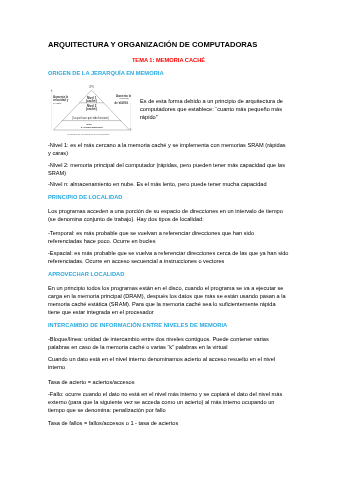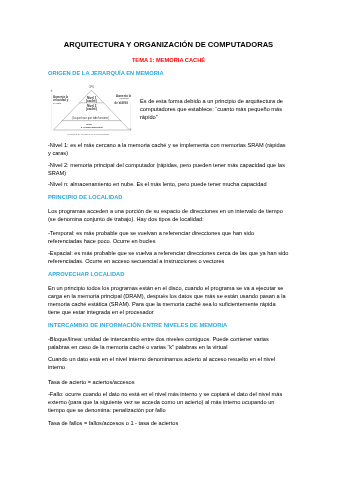--- a/index.html
+++ b/index.html
@@ -1,20 +1,20 @@
 <!DOCTYPE html>
 <html><head>
 <meta charset="utf-8">
 <style>
   html,body{margin:0;padding:0;background:#ffffff;}
   body{width:339px;height:480px;overflow:hidden;
        font-family:"Liberation Sans",sans-serif;color:#000;}
   .page{position:relative;width:339px;height:480px;background:#fff;}
   .blk{position:absolute;left:48px;width:241px;font-size:5.64px;line-height:8px;margin:0;}
-  .title{position:absolute;left:48px;top:41.2px;width:241px;text-align:center;
+  .title{position:absolute;left:48px;top:41.2px;width:241px;text-align:left;
          font-size:7.62px;line-height:8.6px;font-weight:bold;}
   .subtitle{position:absolute;left:48px;top:57.3px;width:241px;text-align:center;
             font-size:5.7px;line-height:6.5px;font-weight:bold;color:#ff0000;}
   .sect{position:absolute;left:48px;width:241px;font-size:5.75px;line-height:6.5px;
         font-weight:bold;color:#29abe2;}
   .narrow{left:140px;width:149px;}
   .figure{position:absolute;left:48px;top:82px;width:86px;height:56px;}
   .figure svg{display:block;}
 </style>
 </head>

